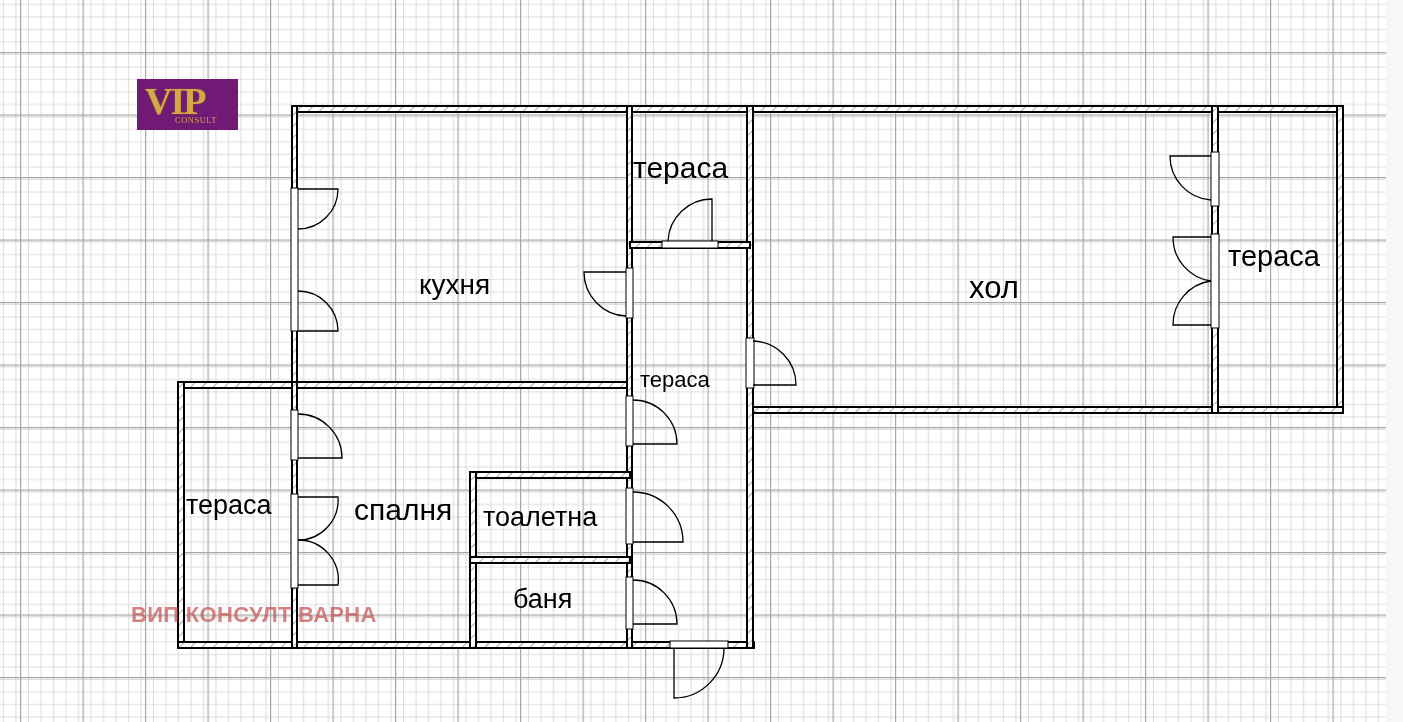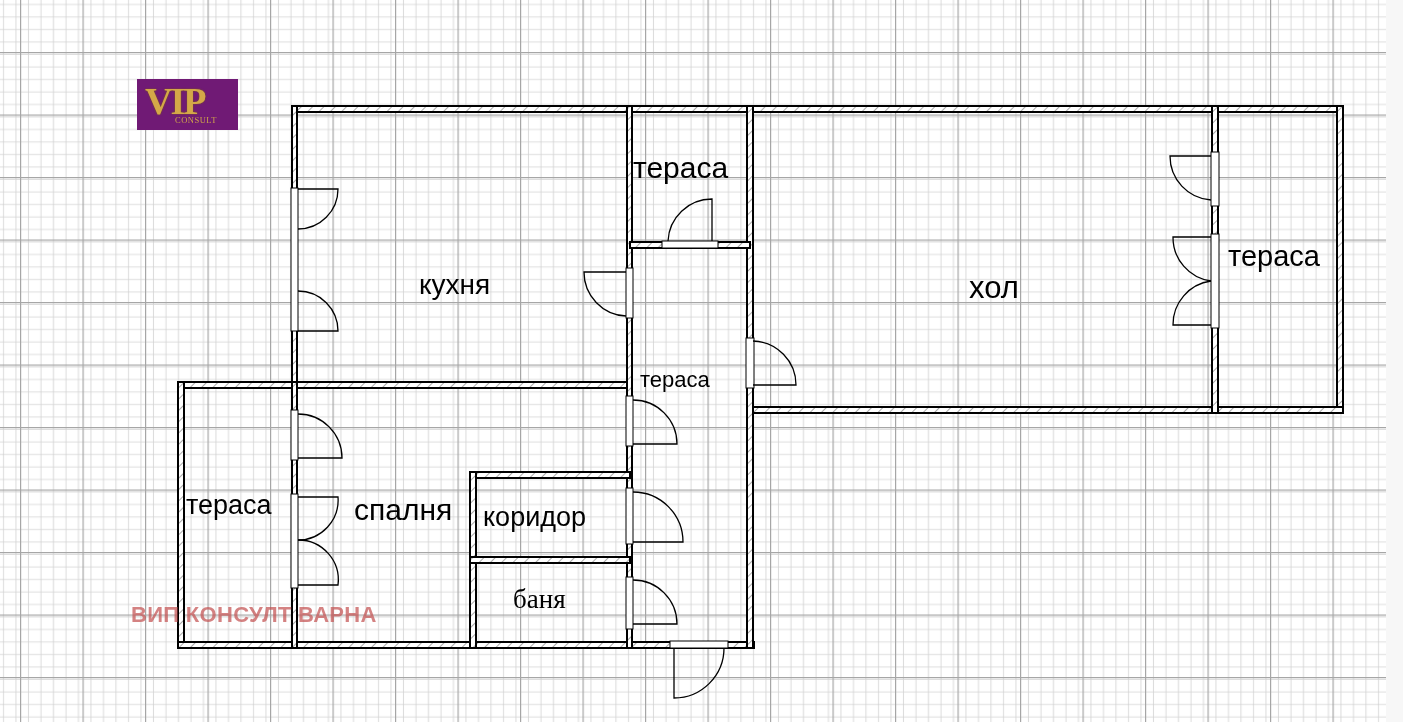--- a/index.html
+++ b/index.html
@@ -147,16 +147,16 @@
   <span class="small">CONSULT</span>
 </div>
 
 <span class="label" style="left:419px; top:271px; font-size:28px;">кухня</span>
 <span class="label" style="left:633px; top:153px; font-size:30px;">тераса</span>
 <span class="label" style="left:949px; top:272px; font-size:31px;margin-left:20px;">хол</span>
 <span class="label" style="left:1228px; top:242px; font-size:29px;">тераса</span>
 <span class="label" style="left:640px; top:369px; font-size:22px;">тераса</span>
 <span class="label" style="left:186px; top:492px; font-size:27px;">тераса</span>
 <span class="label" style="left:354px; top:495px; font-size:30px;">спалня</span>
-<span class="label" style="left:483px; top:504px; font-size:27px;">коридор</span>
-<span class="label" style="left:513px; top:586px; font-size:27px;font-family:Liberation Serif, serif;">баня</span>
+<span class="label" style="left:483px; top:504px; font-size:27px;">тоалетна</span>
+<span class="label" style="left:513px; top:586px; font-size:27px;">баня</span>
 
 <div class="watermark">ВИП КОНСУЛТ ВАРНА</div>
 
 </body></html>

